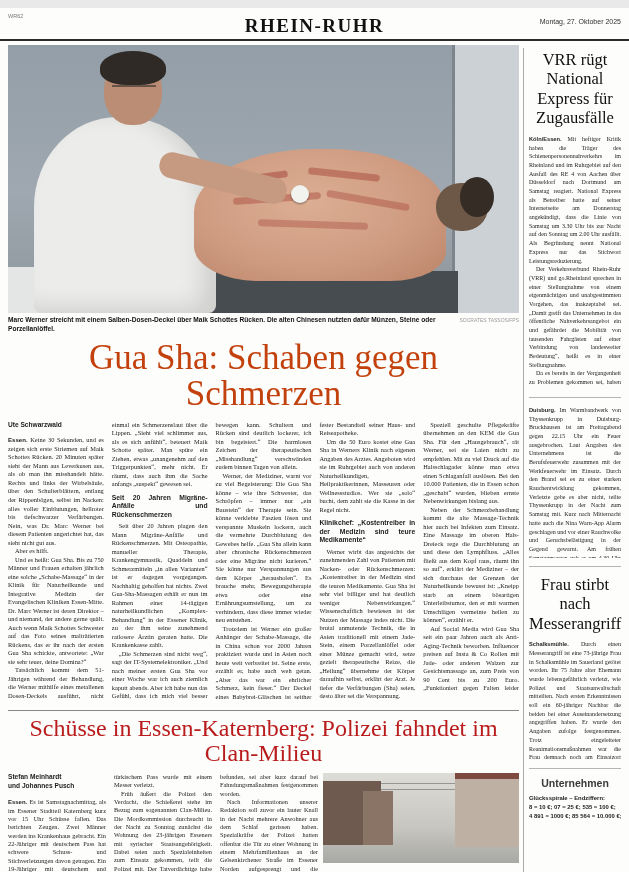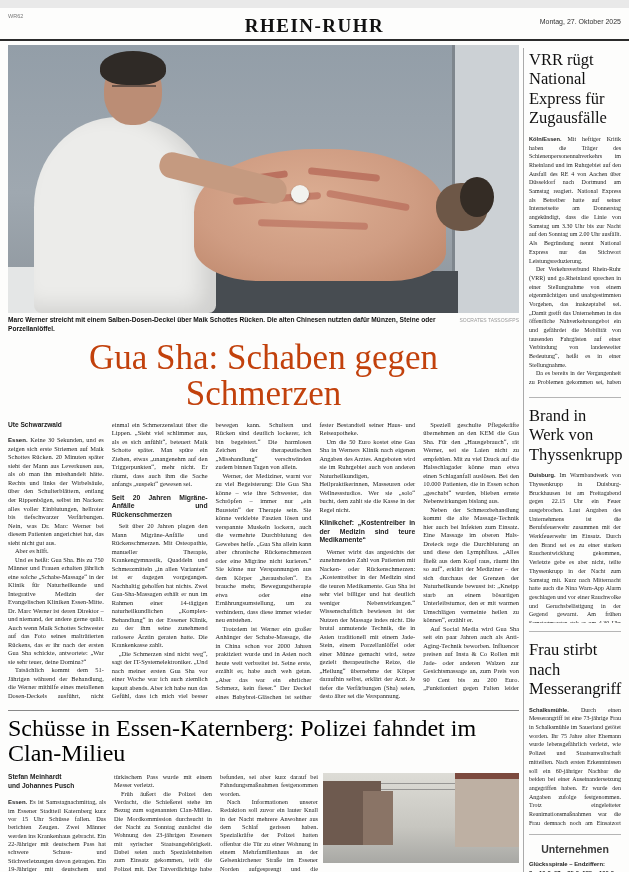--- a/index.html
+++ b/index.html
@@ -48,36 +48,36 @@
   .pb-bldg-r{position:absolute;right:0;top:6px;width:64px;height:68px;background:#beb0a3;}
   .pb-roof-r{position:absolute;right:0;top:0;width:64px;height:10px;background:#7c4a3e;}
   .pb-wire{position:absolute;left:0;width:100%;height:1px;background:#6b6b6b;opacity:.6;}
   
   .caption-row{display:flex;justify-content:space-between;align-items:flex-start;margin-top:3px;}
   .caption{font:700 6.6px/1.3 "Liberation Sans",sans-serif;color:#111;}
   .credit{font:5px "Liberation Sans",sans-serif;color:#999;white-space:nowrap;margin-left:6px;padding-top:1px;}
   
   .hl-main{margin-top:7px;text-align:center;font:400 35px/1.02 "Liberation Serif",serif;color:#c2410c;}
   .sub-main{margin-top:7px;text-align:center;font:400 14.5px/1.15 "Liberation Serif",serif;color:#1a1a1a;}
-  .hl-bottom{margin-top:5px;text-align:left;font:400 24px/1.05 "Liberation Serif",serif;color:#000000;}
+  .hl-bottom{margin-top:5px;text-align:center;font:400 24px/1.05 "Liberation Serif",serif;color:#b91c1c;}
   .sub-bottom{margin-top:4px;text-align:center;font:400 12px/1.2 "Liberation Serif",serif;color:#1a1a1a;}
   
   .art{text-align:justify;hyphens:auto;-webkit-hyphens:auto;color:#1c1c1c;}
   .art p{margin:0;text-indent:7px;}
   .art p.no-indent{text-indent:0;}
   .art .lead{font-family:"Liberation Sans",sans-serif;font-weight:bold;font-size:.95em;}
   .byline{font:700 6.6px/1.35 "Liberation Sans",sans-serif;margin:0 0 7px;}
   .body-subhead{font:700 6.8px/1.25 "Liberation Sans",sans-serif;margin:5px 0 3px;}
   .art-main{margin-top:9px;font-size:6.4px;line-height:1.33;column-count:5;column-gap:8px;height:282px;overflow:hidden;}
   .h-divider{border:0;border-top:1px solid #888;margin:7px 0 0;}
   .bottom-content{display:flex;margin-top:7px;}
   .art-bottom{width:310px;font-size:6.3px;line-height:1.33;column-count:3;column-gap:8px;height:116px;overflow:hidden;}
   .b-photo-wrap{width:196px;margin-left:5px;}
   
-  .sb-head{font:400 16.5px/1.18 "Liberation Serif",serif;text-align:left;color:#101010;margin:0 0 7px;}
+  .sb-head{font:400 16.5px/1.18 "Liberation Serif",serif;text-align:center;color:#101010;margin:0 0 7px;}
   .sb-body{font-size:6px;line-height:1.45;}
   .sb-b1{height:254px;overflow:hidden;}
   .sb-b2{height:152px;overflow:hidden;}
   .sb-b3{height:120px;overflow:hidden;}
   .sb-div{border:0;border-top:1px solid #b5b5b5;margin:8px 0;}
   .lot-title{font:700 10.5px "Liberation Sans",sans-serif;text-align:center;color:#3a3a3a;margin:2px 0 5px;}
   .lot-lines{font:700 5.9px/1.5 "Liberation Sans",sans-serif;color:#222;}
   .lot-line{white-space:nowrap;overflow:hidden;}
 </style>
 </head>
@@ -174,21 +174,20 @@
       <div class="art sb-body sb-b1">
           <p class="no-indent"><span class="lead">Köln/Essen. </span>Mit heftiger Kritik haben die Träger des Schienenpersonennahverkehrs im Rheinland und im Ruhrgebiet auf den Ausfall des RE 4 von Aachen über Düsseldorf nach Dortmund am Samstag reagiert. National Express als Betreiber hatte auf seiner Internetseite am Donnerstag angekündigt, dass die Linie von Samstag um 3.30 Uhr bis zur Nacht auf den Sonntag um 2.00 Uhr ausfällt. Als Begründung nennt National Express nur das Stichwort Leistungsreduzierung.</p>
           <p>Der Verkehrsverbund Rhein-Ruhr (VRR) und go.Rheinland sprechen in einer Stellungnahme von einem eigenmächtigen und unabgestimmten Vorgehen, das inakzeptabel sei. „Damit greift das Unternehmen in das öffentliche Nahverkehrsangebot ein und gefährdet die Mobilität von tausenden Fahrgästen auf einer Verbindung von landesweiter Bedeutung“, heißt es in einer Stellungnahme.</p>
           <p>Da es bereits in der Vergangenheit zu Problemen gekommen sei, haben die Träger im November 2024 eine erste und im Juli 2025 eine zweite Abmahnung gegen das Unternehmen ausgesprochen. Dies habe aber nicht zu einer Qualitätsverbesserung geführt, heißt es in der Stellungnahme.</p>
         </div>
     </div>
 
     <hr class="sb-div">
 
     <div>
-      <div class="sb-head">Brand in Werk von Thyssenkrupp</div>
       <div class="art sb-body sb-b2">
           <p class="no-indent"><span class="lead">Duisburg. </span>Im Warmbandwerk von Thyssenkrupp in Duisburg-Bruckhausen ist am Freitagabend gegen 22.15 Uhr ein Feuer ausgebrochen. Laut Angaben des Unternehmens ist die Berufsfeuerwehr zusammen mit der Werkfeuerwehr im Einsatz. Durch den Brand sei es zu einer starken Rauchentwicklung gekommen, Verletzte gebe es aber nicht, teilte Thyssenkrupp in der Nacht zum Samstag mit. Kurz nach Mitternacht hatte auch die Nina Warn-App Alarm geschlagen und vor einer Rauchwolke und Geruchsbelästigung in der Gegend gewarnt. Am frühen Samstagmorgen gab es um 4.30 Uhr erste Entwarnung: Der Brand sei unter Kontrolle.</p>
         </div>
     </div>
 
     <hr class="sb-div">
 
     <div>
       <div class="sb-head">Frau stirbt nach Messerangriff</div>
       <div class="art sb-body sb-b3">

